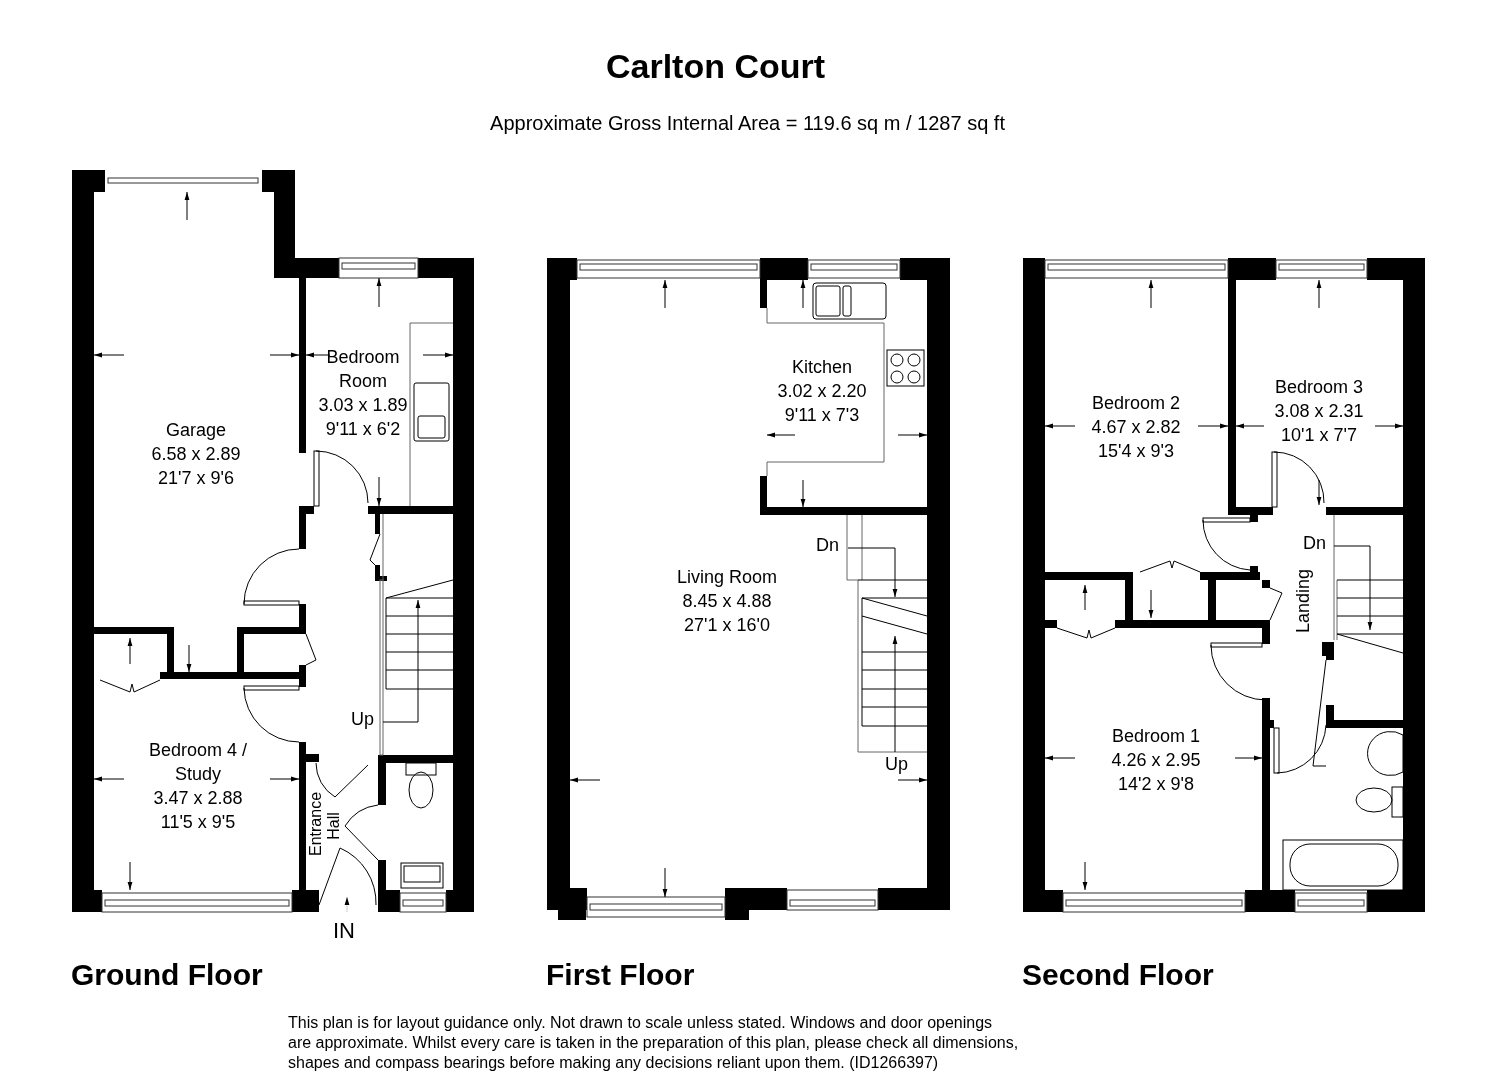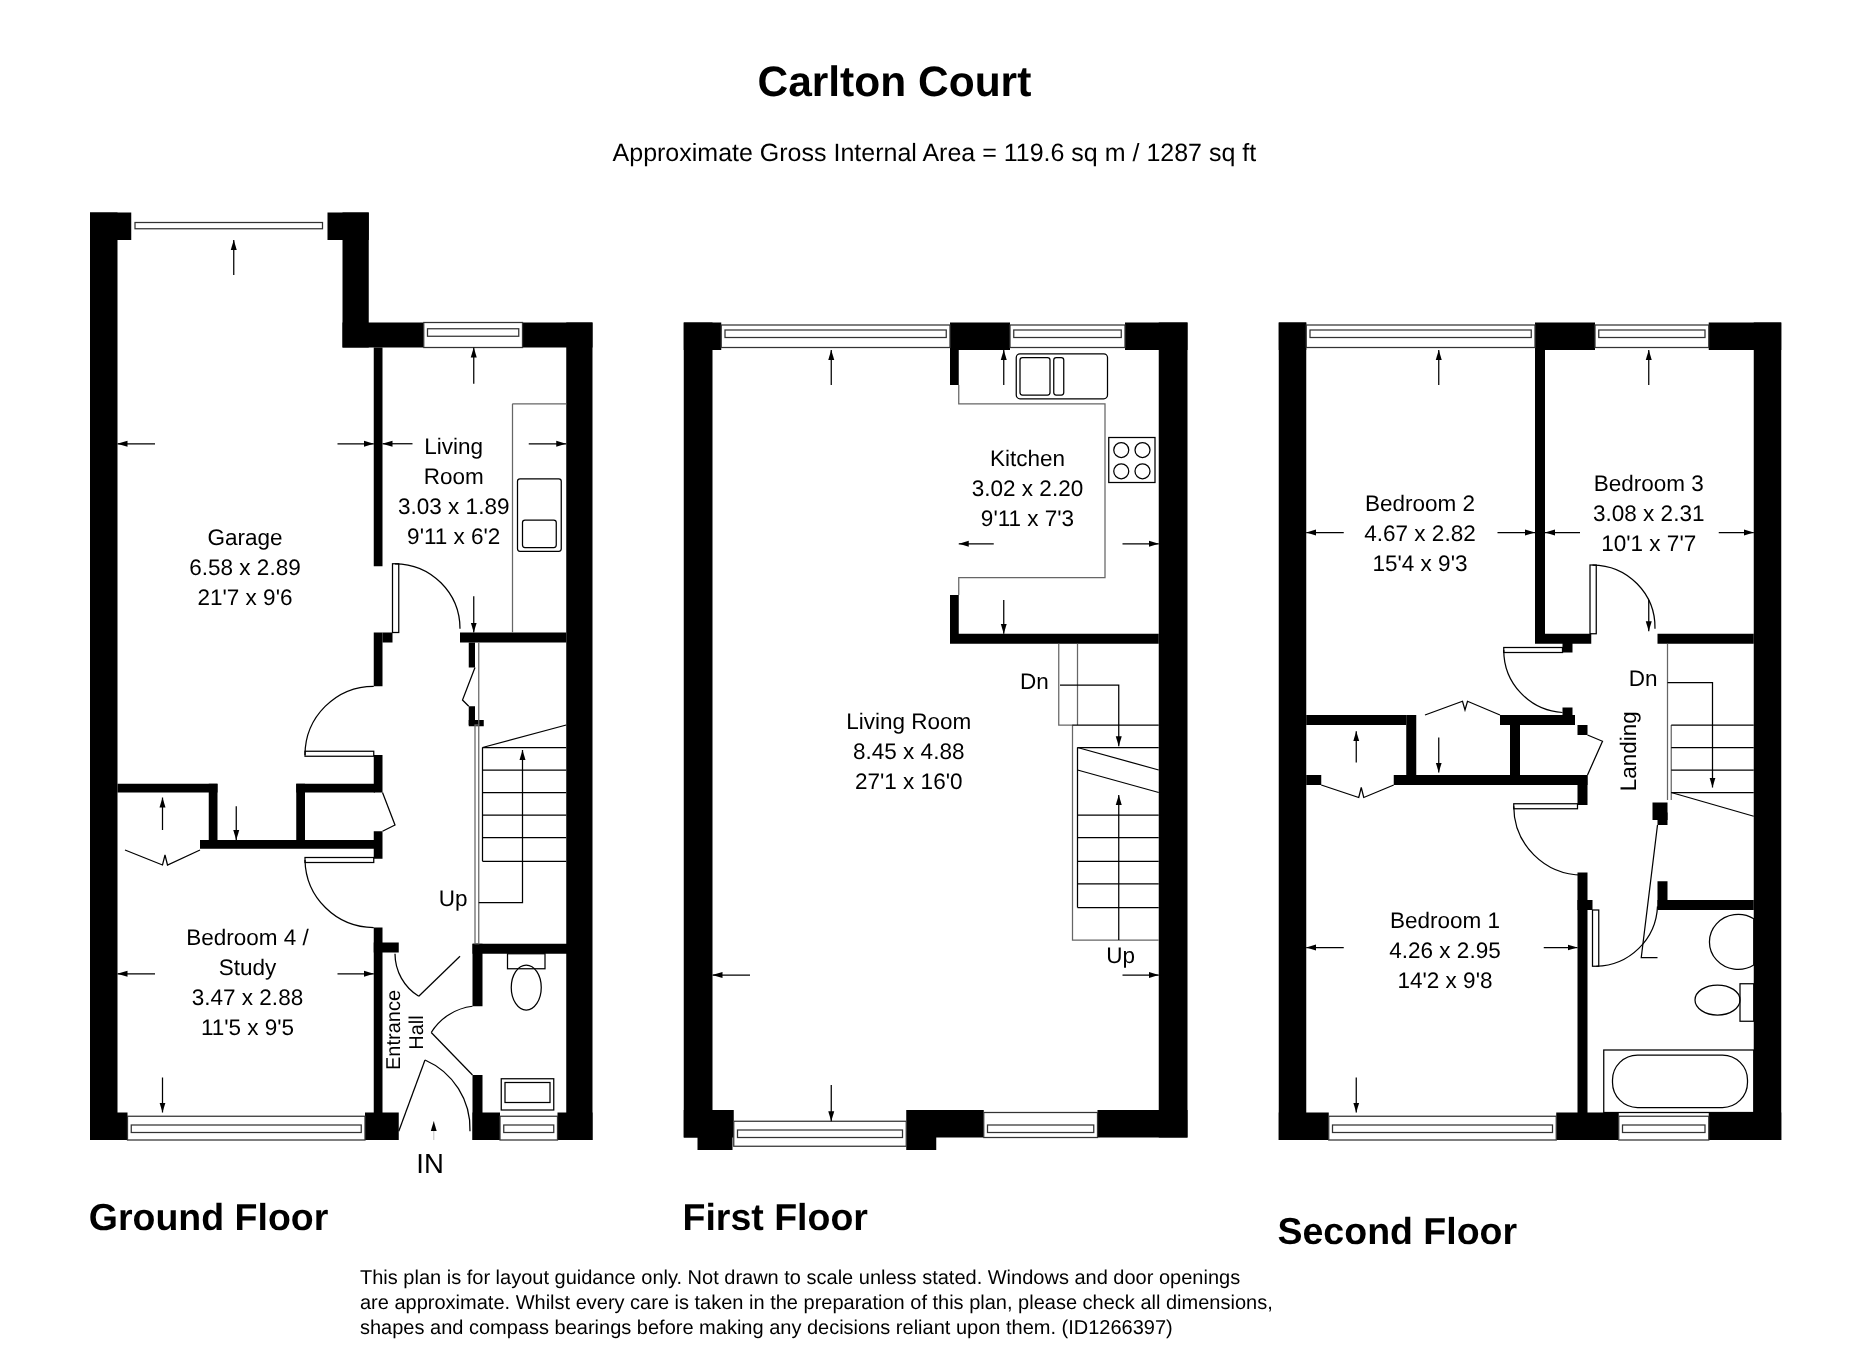--- a/index.html
+++ b/index.html
@@ -281,21 +281,21 @@
     <line class="thin" x1="1085" y1="862" x2="1085" y2="890" marker-end="url(#arr)"></line>
   </g>
 </svg>
 
 <div class="room-label" style="left:196px; top:418px;">
   <div>Garage</div>
   <div>6.58 x 2.89</div>
   <div>21'7 x 9'6</div>
 </div>
 <div class="room-label" style="left:363px; top:345px;">
-  <div>Living</div>
+  <div>Bedroom</div>
   <div>Room</div>
   <div>3.03 x 1.89</div>
   <div>9'11 x 6'2</div>
 </div>
 <div class="room-label" style="left:198px; top:738px;">
   <div>Bedroom 4 /</div>
   <div>Study</div>
   <div>3.47 x 2.88</div>
   <div>11'5 x 9'5</div>
 </div>
@@ -334,19 +334,19 @@
   <div>4.26 x 2.95</div>
   <div>14'2 x 9'8</div>
 </div>
 <div class="vert" style="left:1268px; top:592px; width:70px; font-size:18px;">
   <div>Landing</div>
 </div>
 <div class="small-label" style="left:1303px; top:533px;">Dn</div>
 
 <div class="floor-label" style="left:71px;">Ground Floor</div>
 <div class="floor-label" style="left:546px;">First Floor</div>
-<div class="floor-label" style="left:1022px;margin-top:11px;">Second Floor</div>
+<div class="floor-label" style="left:1022px;">Second Floor</div>
 
 <div class="disclaimer">
   <div>This plan is for layout guidance only. Not drawn to scale unless stated. Windows and door openings</div>
   <div>are approximate. Whilst every care is taken in the preparation of this plan, please check all dimensions,</div>
   <div>shapes and compass bearings before making any decisions reliant upon them. (ID1266397)</div>
 </div>
 
 </body></html>

